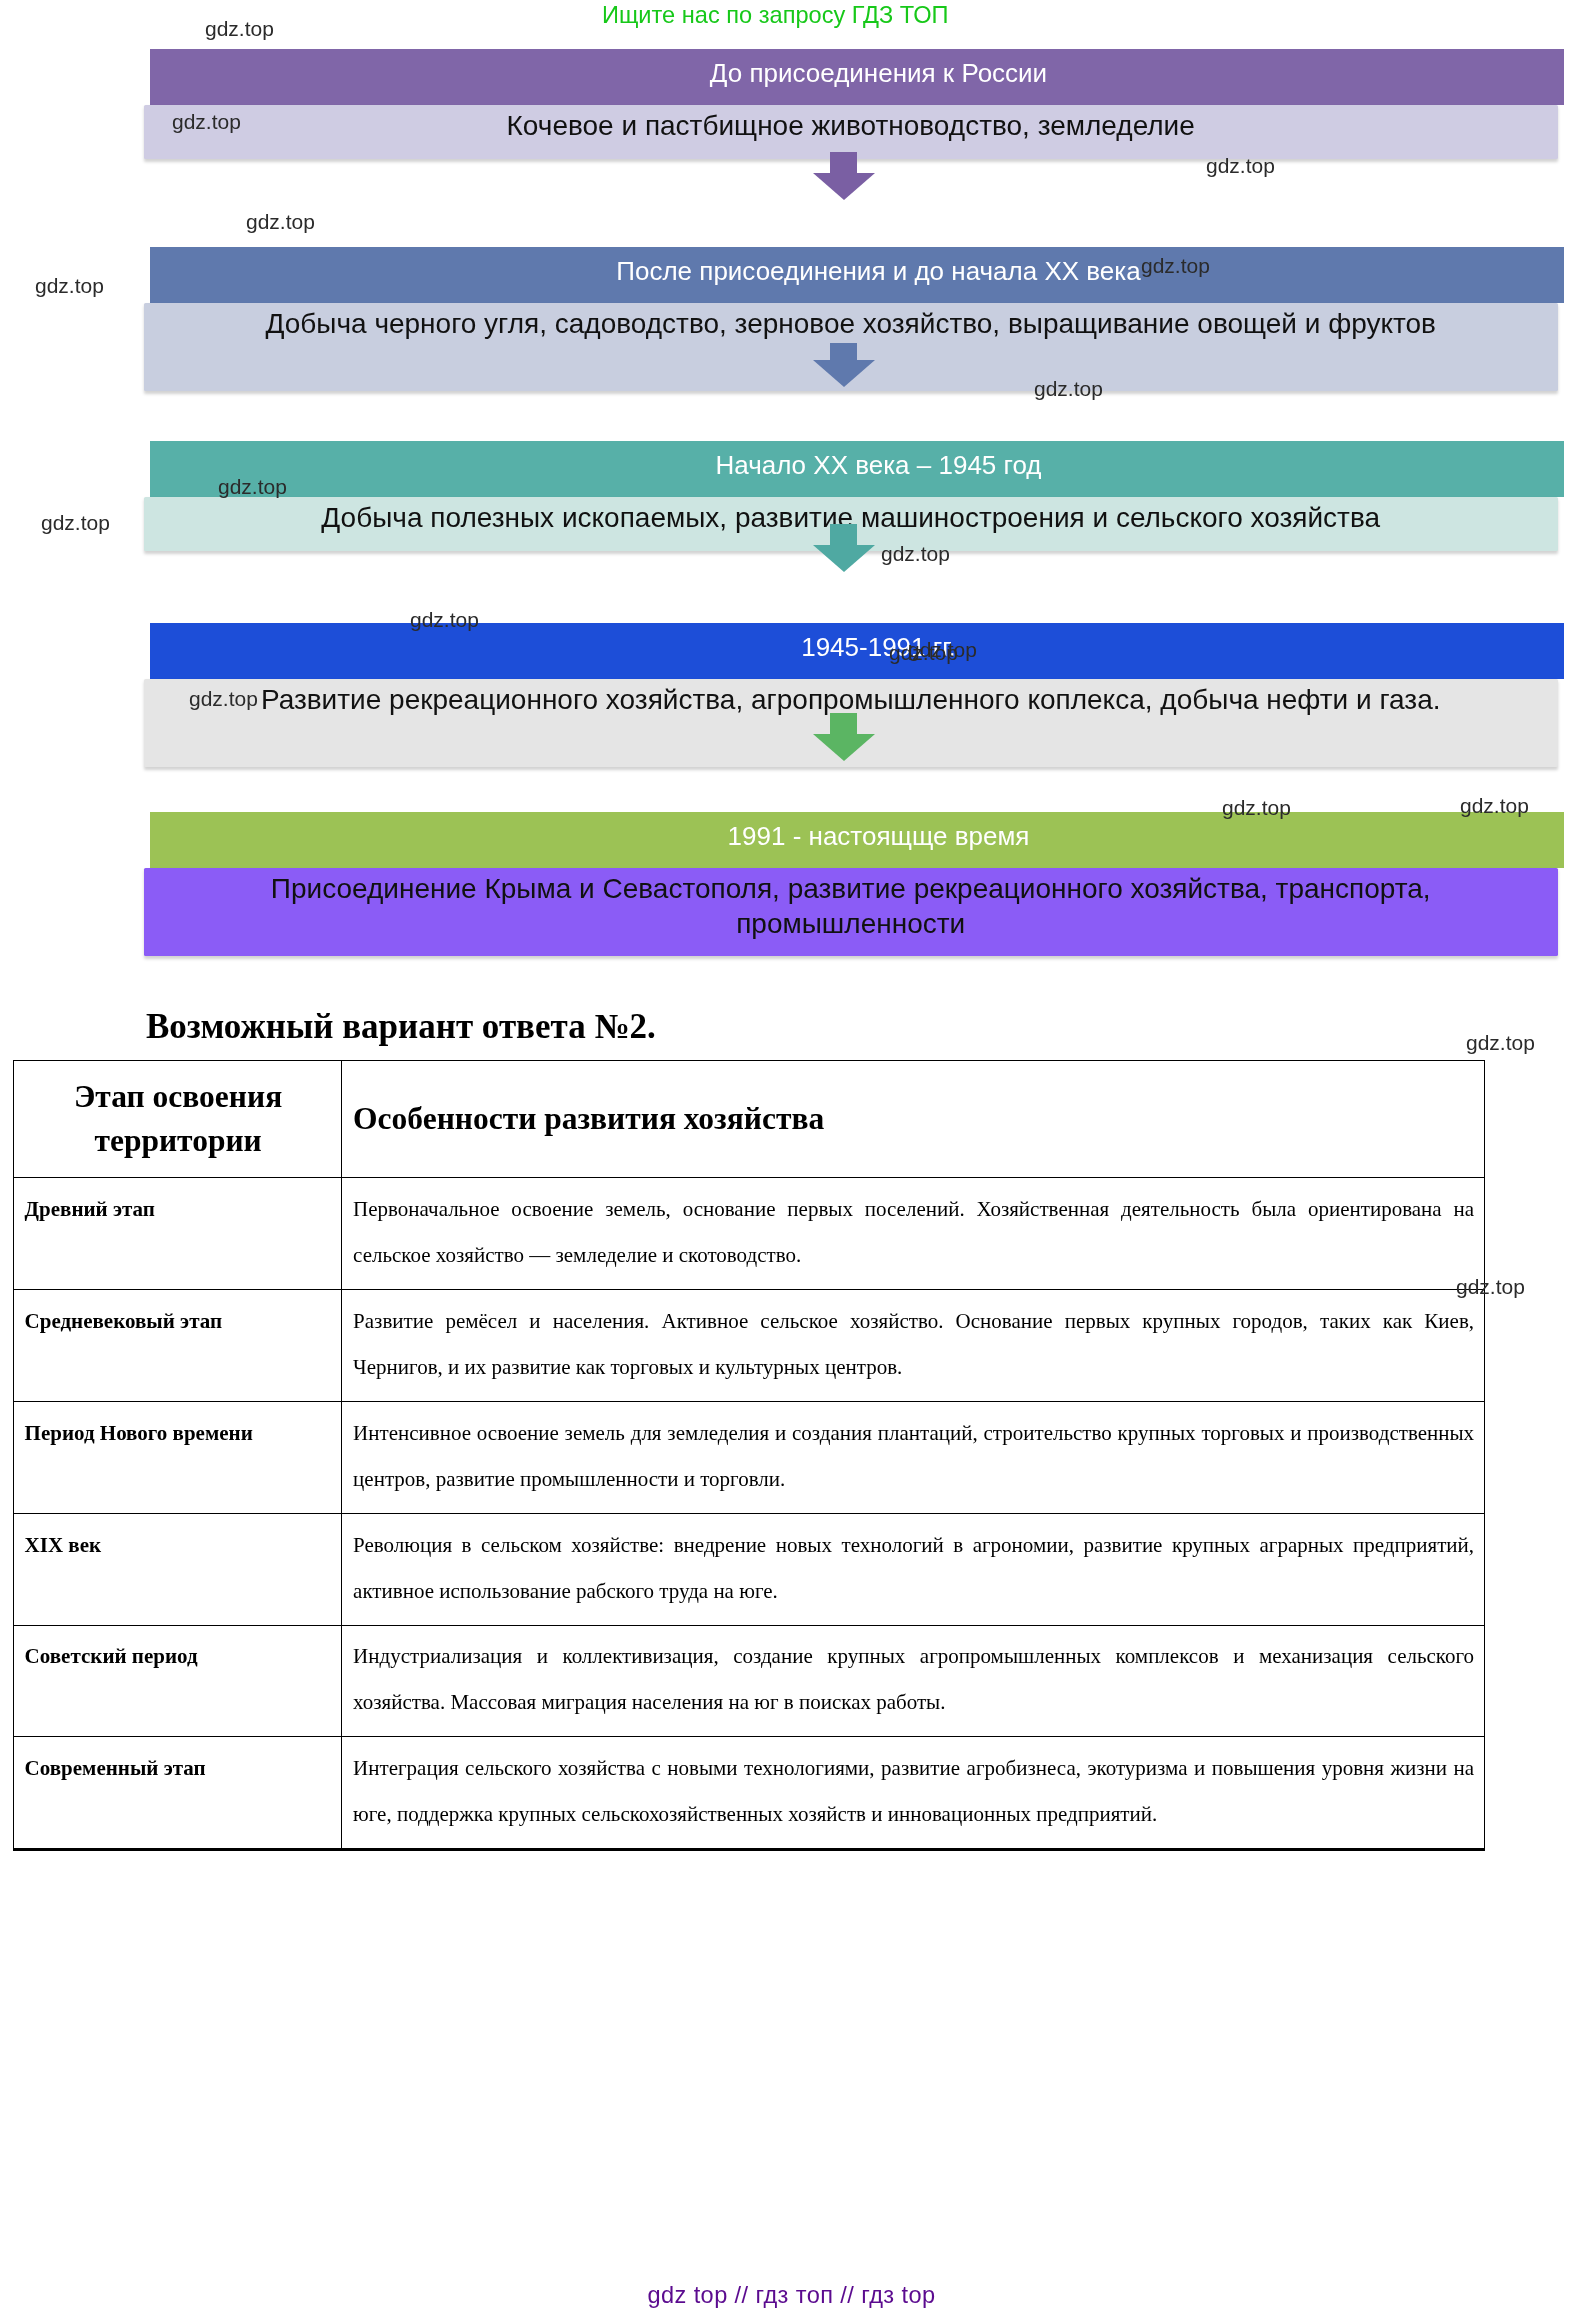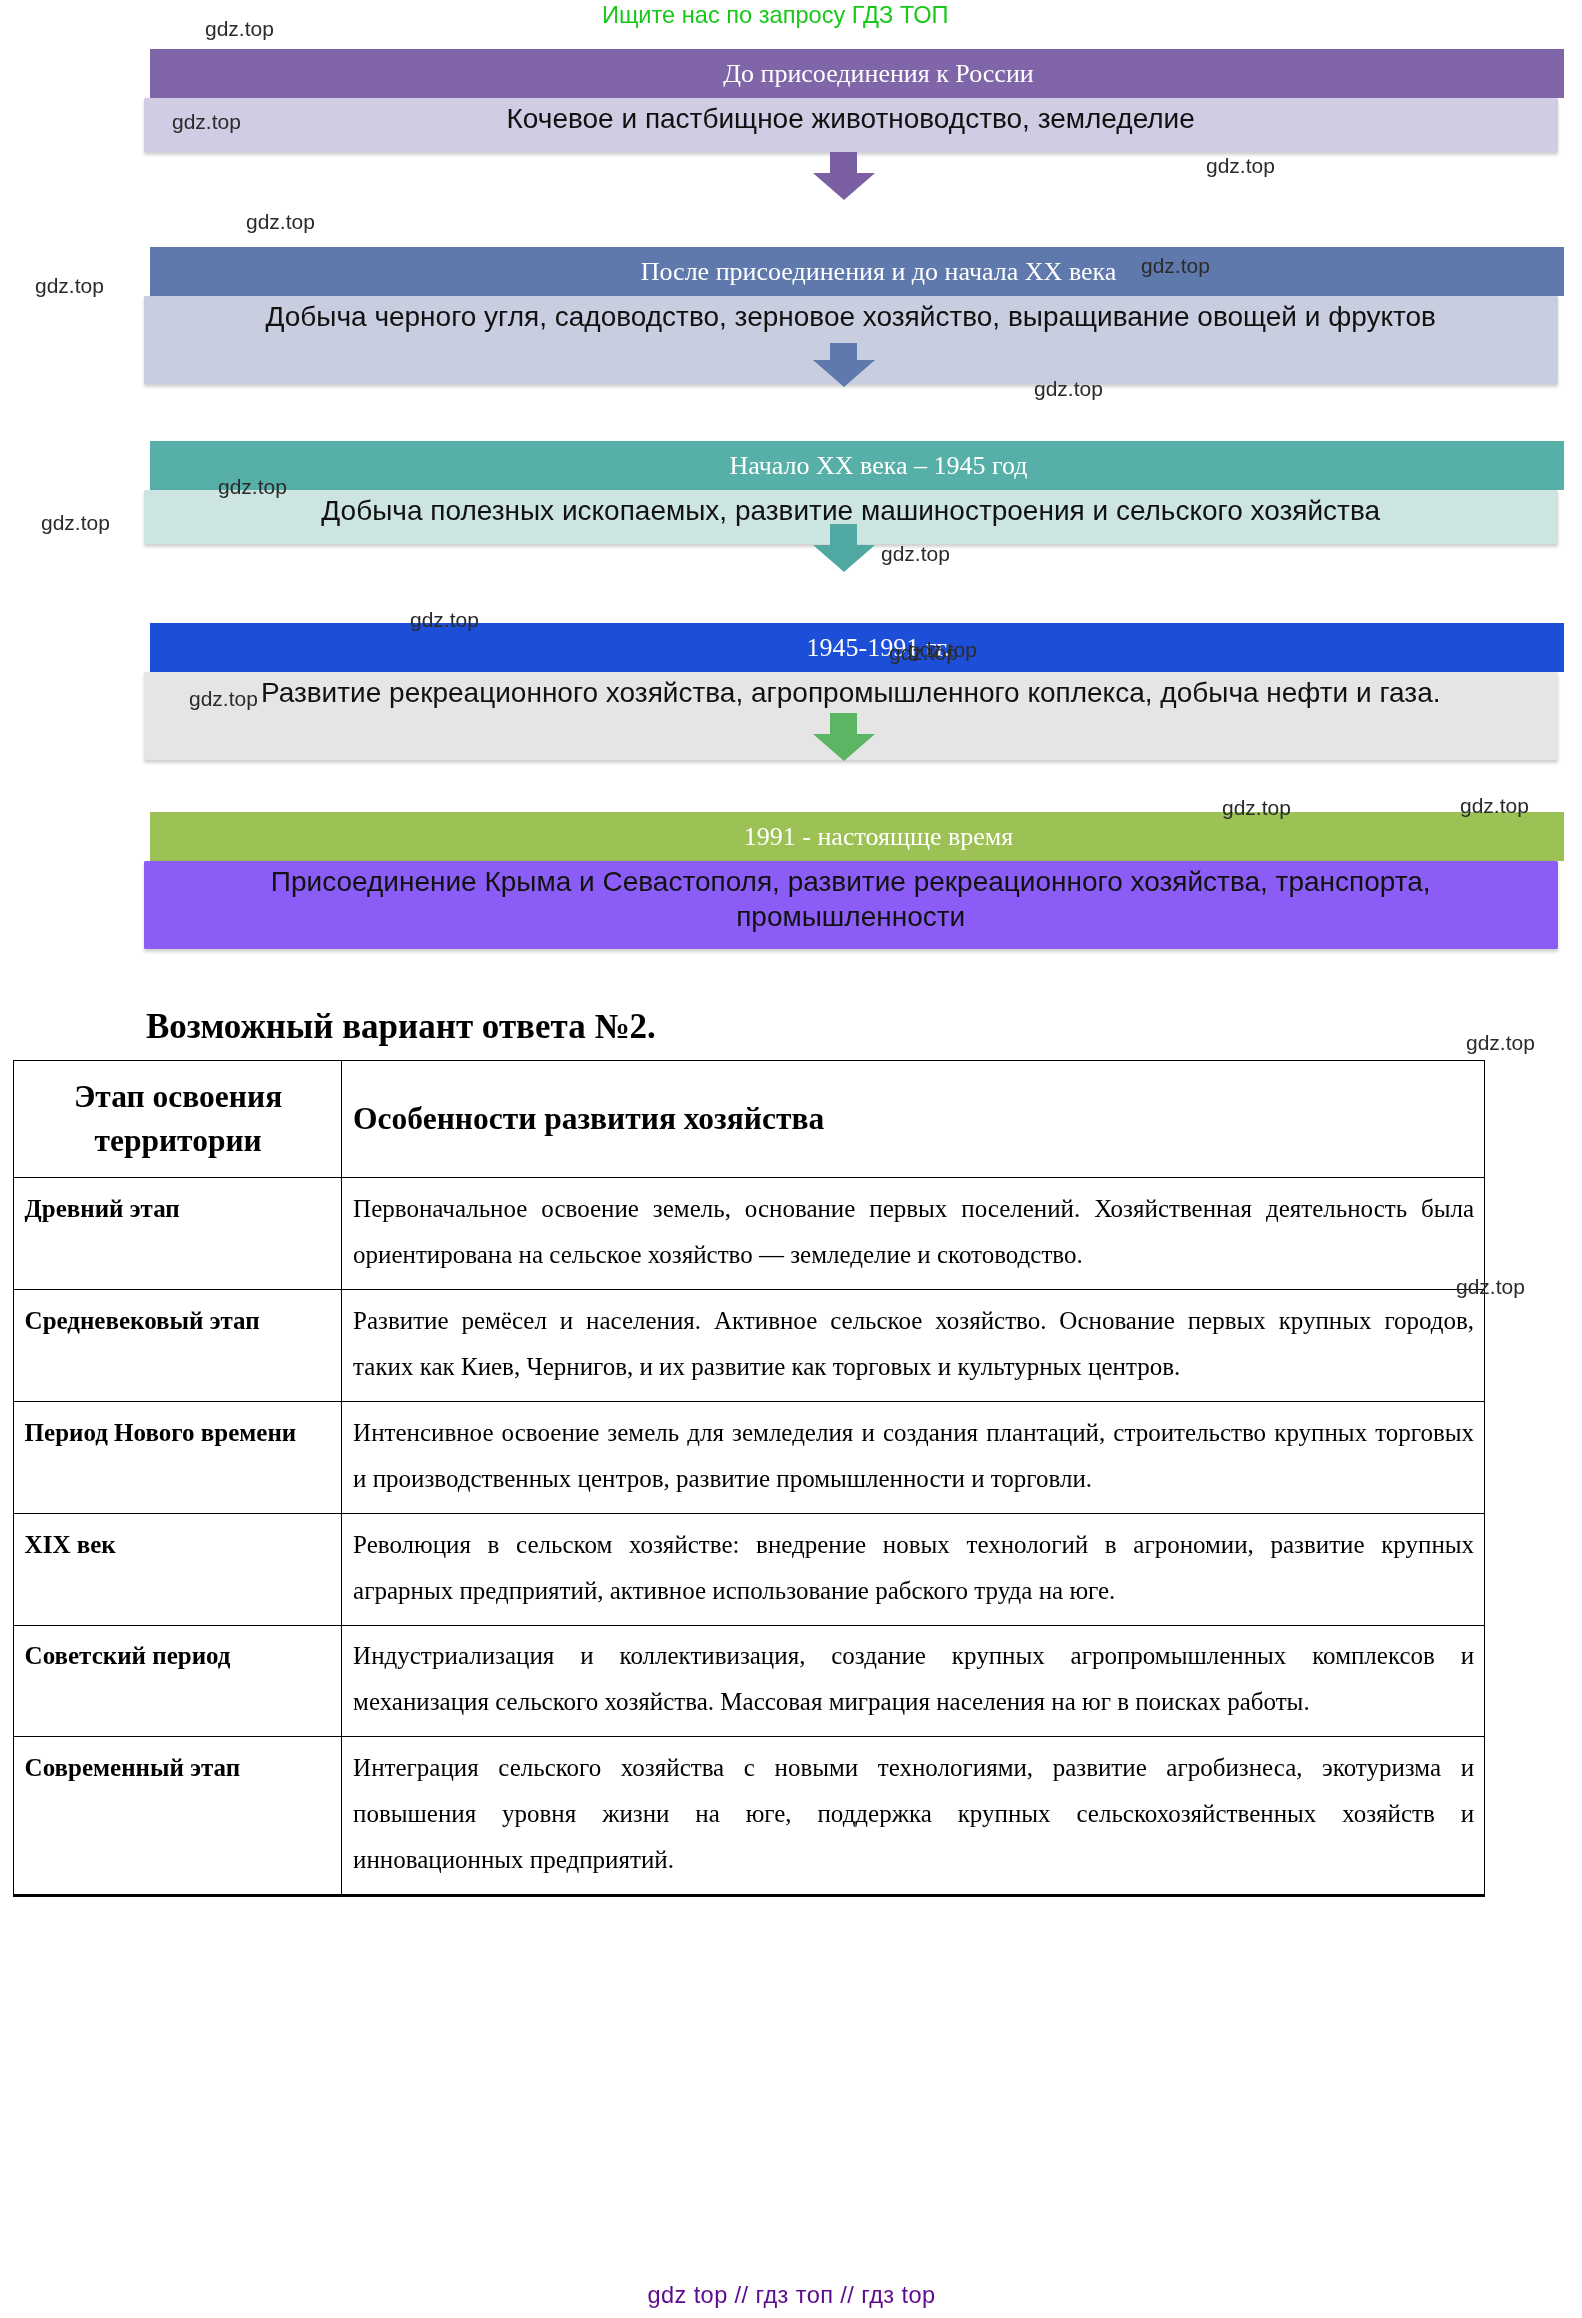--- a/index.html
+++ b/index.html
@@ -54,25 +54,25 @@
     top: 0;
     width: 1583px;
     height: 946px;
   }
   .stage {
     position: absolute;
     left: 150px;
     width: 1414px;
   }
   .stage .title-bar {
-    height: 49px;
+    height: 56px;
     line-height: 49px;
     text-align: center;
     color: #ffffff;
-    font-family: Liberation Serif, serif;
+    font-family: Liberation Sans, sans-serif;
     font-size: 26px;
     box-sizing: border-box;
     padding-left: 43px;
   }
   .stage .body-bar {
     position: relative;
     left: -6.3px;
     width: 1414px;
     min-height: 46px;
     padding: 3.2px 11px 6.3px 11px;
@@ -121,21 +121,21 @@
     top: 1060px;
     width: 1428px;
     border-collapse: collapse;
     table-layout: fixed;
   }
   #tbl td {
     border: 1.6px solid #000000;
     vertical-align: top;
     padding: 7.9px 9.5px 11px 11px;
     font-family: "Liberation Serif", serif;
-    font-size: 25px;
+    font-size: 21px;
     line-height: 46px;
     color: #000000;
   }
   #tbl td.c1 { width: 307px; font-weight: bold; }
   #tbl td.c2 { width: 1121px; text-align: justify; text-align-last: left; }
   #tbl tr.head td {
     text-align: center;
     font-weight: bold;
     font-size: 31.5px;
     padding-top: 14px;

